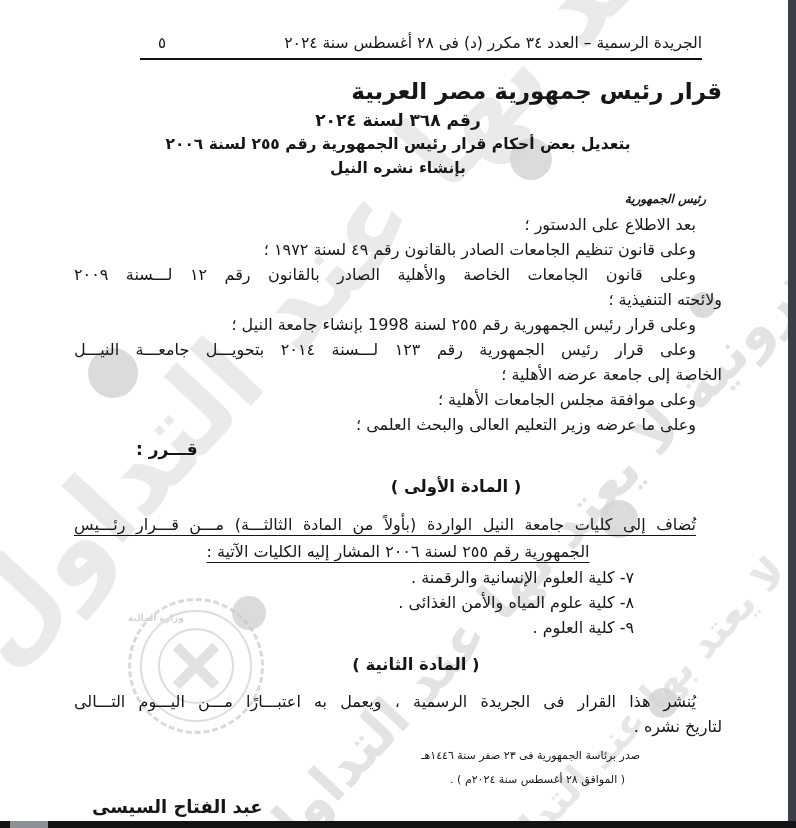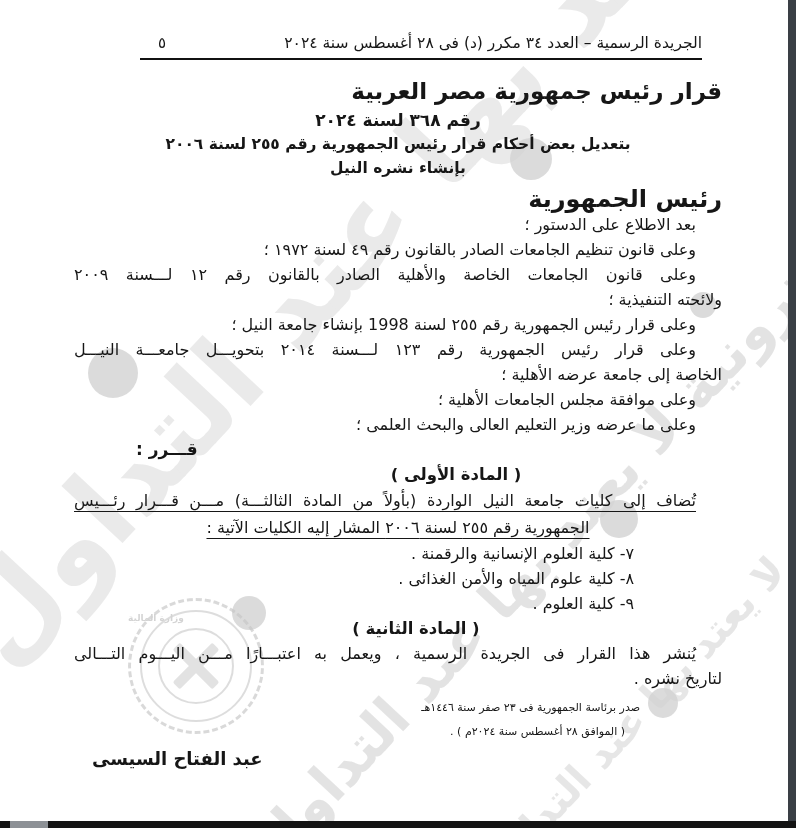--- a/index.html
+++ b/index.html
@@ -35,27 +35,27 @@
   .edge-bottom-grey{position:absolute;left:10px;bottom:0;width:38px;height:7px;background:#8d9196;z-index:6;}
   
   .content{position:relative;z-index:2;margin:0 74px;padding-top:30px;direction:rtl;}
   .header-row{display:flex;justify-content:space-between;align-items:flex-end;
               margin:0 20px 0 66px;font-size:15.5px;height:22px;}
   .header-row .pagenum{font-size:15px;padding-left:18px;}
   .rule{height:2px;background:#111;margin:6px 20px 0 66px;}
   .t-title{margin:16px 0 0;font-size:23px;line-height:30px;font-weight:700;}
   .t-num{margin:2px 0 0;font-size:17px;line-height:24px;font-weight:700;text-align:center;}
   .t-sub{margin:0;font-size:15.5px;line-height:24px;font-weight:700;text-align:center;}
-  .authority{margin:6px 0 0;font-size:24px;line-height:26px;font-weight:700;text-align:right;}
+  .authority{margin:6px 16px 0;font-size:12px;line-height:26px;font-weight:700;text-align:right;font-style:italic;}
   p.body{margin:0;font-size:16px;line-height:25px;text-align:right;}
   p.indent{text-indent:26px;}
   p.justify{text-align:justify;text-align-last:justify;}
   p.decide{margin:0;font-size:17px;line-height:25px;font-weight:700;text-align:left;
            position:relative;right:-62px;}
-  p.article-head{margin:0;font-size:16.5px;line-height:25px;font-weight:700;text-align:center;}
+  p.article-head{margin:12px;font-size:16.5px;line-height:25px;font-weight:700;text-align:center;}
   .head-one{position:relative;right:-58px;}
   .head-two{position:relative;right:-18px;}
   .ul{text-decoration:underline;text-underline-offset:5px;text-decoration-thickness:1px;}
   p.ul-line1{line-height:27px;}
   p.ul-line2{line-height:27px;text-align:center;}
   p.item{padding-right:88px;}
   p.iss{margin:0;font-size:11px;line-height:24px;text-align:right;}
   .iss1{margin-top:5px !important;padding-right:82px;}
   .iss2{padding-right:97px;}
   .signature{margin:2px 0 0;font-size:18px;line-height:26px;font-weight:700;

